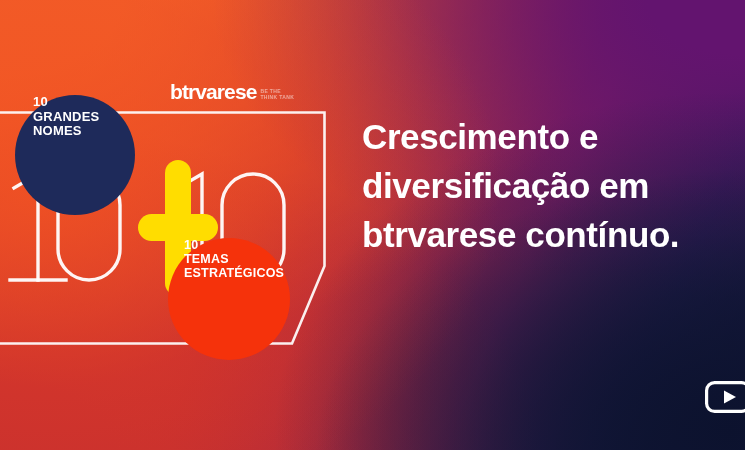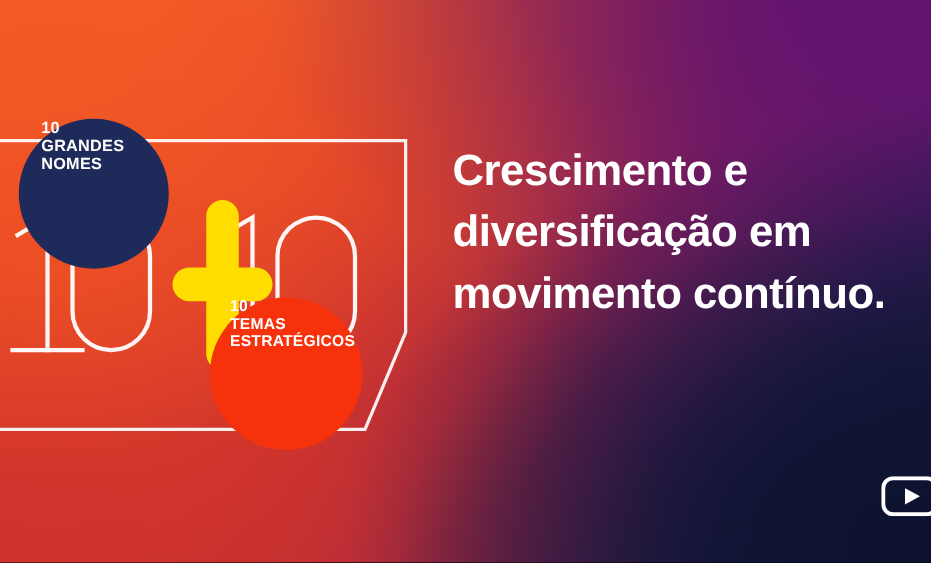--- a/index.html
+++ b/index.html
@@ -206,22 +206,27 @@
     <div class="bar bar-v"></div>
     <div class="bar bar-h"></div>
   </div>
 
   <div class="circle circle-red">
     <div class="circle-label">10
 TEMAS
 ESTRATÉGICOS</div>
   </div>
 
-
-  <div class="headline">Crescimento e diversificação em movimento contínuo.</div>
+  <div class="brand">
+    <div class="brand-word">btrvarese</div>
+    <div class="brand-tag">BE THE
+THINK TANK</div>
+  </div>
+
+  <div class="headline">Crescimento e diversificação em btrvarese contínuo.</div>
 
   <div class="yt-play">
     <svg viewBox="0 0 46 32" aria-hidden="true">
       <rect x="1.6" y="1.6" width="42.8" height="28.8" rx="8" ry="8" fill="none" stroke="#FFFFFF" stroke-width="3.2"></rect>
       <path d="M 19 9.5 L 31 16 L 19 22.5 Z" fill="#FFFFFF"></path>
     </svg>
   </div>
 
 </div>
 

